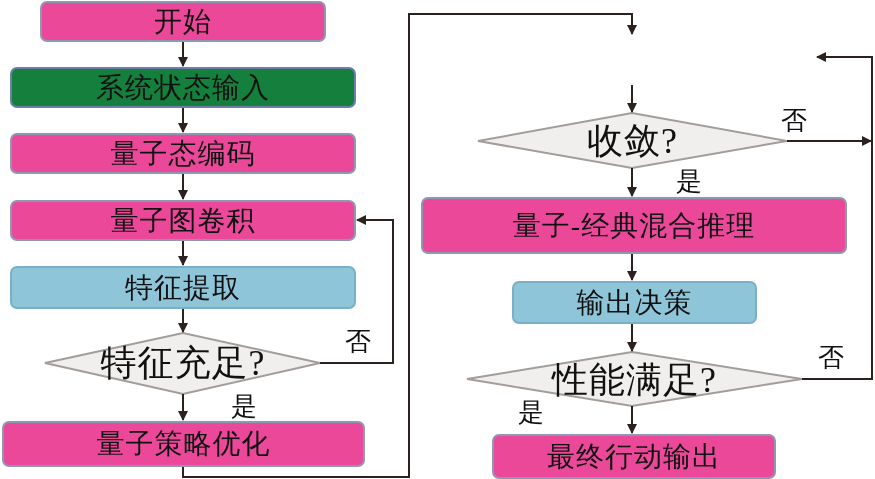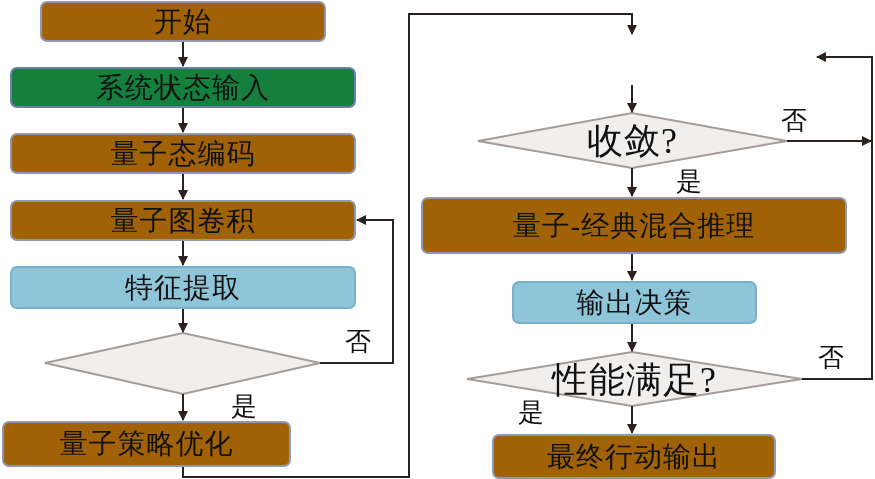--- a/index.html
+++ b/index.html
@@ -5,21 +5,21 @@
   html, body { margin: 0; padding: 0; background: #ffffff; }
   #canvas {
     position: relative; width: 875px; height: 479px; overflow: hidden;
     background: #ffffff;
     font-family: "Liberation Serif", "DejaVu Serif", serif;
   }
   svg#edges { position: absolute; left: 0; top: 0; width: 875px; height: 479px; }
   .box {
     position: absolute; box-sizing: border-box;
     border: 2px solid #8e98b5; border-radius: 7px;
-    background: #a16207;
+    background: #ec4899;
     display: flex; align-items: center; justify-content: center;
     font-size: 28px; color: #111; letter-spacing: 1px; white-space: nowrap;
   }
   .box.dark { background: #15803d; border-color: #6f7ea8; }
   .box.teal { background: #8ec5d9; border-color: #79b0c8; }
   .dtext {
     position: absolute; display: flex; align-items: center; justify-content: center;
     font-size: 36px; color: #111; white-space: nowrap; letter-spacing: 1px;
   }
   .elabel { position: absolute; font-size: 26px; color: #111; line-height: 1; }
@@ -56,21 +56,22 @@
       <line x1="632" y1="406" x2="632" y2="433" marker-end="url(#arr)"></line>
       <polyline points="802,379 872,379 872,57 817,57" marker-end="url(#arr)"></polyline>
     </g>
   </svg>
 
   <div class="box" style="left:40px;top:1px;width:286px;height:41px;">开始</div>
   <div class="box dark" style="left:10px;top:67px;width:346px;height:41px;">系统状态输入</div>
   <div class="box" style="left:10px;top:133px;width:346px;height:41px;">量子态编码</div>
   <div class="box" style="left:10px;top:200px;width:346px;height:41px;text-align:center;">量子图卷积</div>
   <div class="box teal" style="left:10px;top:266px;width:346px;height:43px;">特征提取</div>
-  <div class="box" style="left:2px;top:421px;width:289px;height:46px;">量子策略优化</div>
+  <div class="dtext" style="left:45px;top:340px;width:276px;height:46px;">特征充足?</div>
+  <div class="box" style="left:2px;top:421px;width:363px;height:46px;">量子策略优化</div>
 
   <div class="dtext" style="left:478px;top:118px;width:309px;height:46px;">收敛?</div>
   <div class="box" style="left:421px;top:197px;width:426px;height:57px;">量子-经典混合推理</div>
   <div class="box teal" style="left:512px;top:281px;width:245px;height:43px;">输出决策</div>
   <div class="dtext" style="left:467px;top:357px;width:335px;height:46px;">性能满足?</div>
   <div class="box" style="left:492px;top:434px;width:284px;height:45px;">最终行动输出</div>
 
   <div class="elabel" style="left:345px;top:329px;">否</div>
   <div class="elabel" style="left:231px;top:394px;">是</div>
   <div class="elabel" style="left:781px;top:108px;">否</div>

